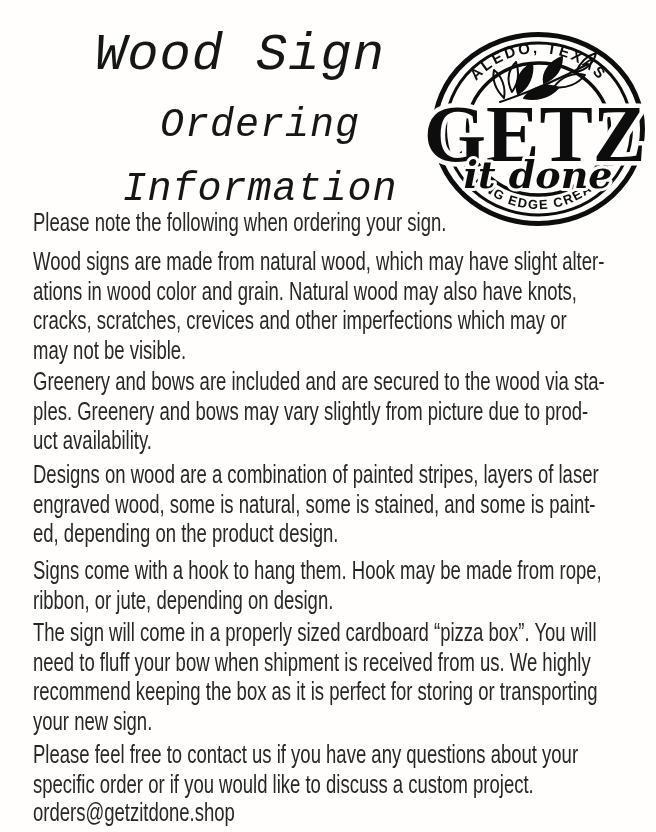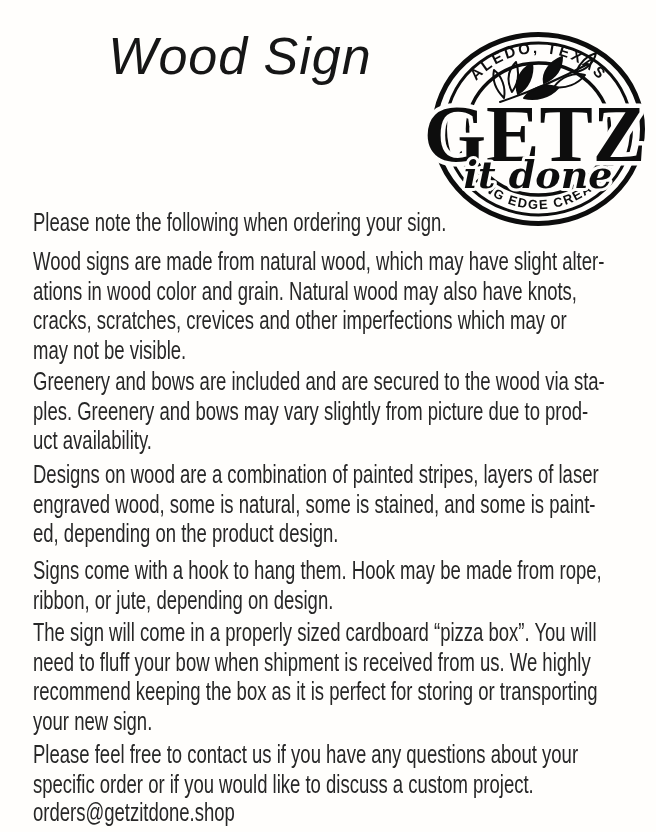--- a/index.html
+++ b/index.html
@@ -10,21 +10,21 @@
     overflow: hidden;
     font-family: "Liberation Sans", sans-serif;
   }
 
   
   .title-block {
     position: absolute;
     left: 10px; top: 18px; width: 460px;
     text-align: center;
     color: #161616;
-    font-family: Liberation Sans, sans-serif;
+    font-family: Liberation Mono, monospace;
     font-style: italic;
   }
   .title-line1 { font-size: 52px; line-height: 76px; letter-spacing: 1px; }
   .title-line2 { font-size: 40px; line-height: 64px; transform: translateX(20px); letter-spacing: 1px; }
 
   
   .logo-svg {
     position: absolute;
     left: 424px; top: 20px;
     width: 232px; height: 215px;
@@ -73,20 +73,21 @@
   .p5 { top: 556px; }
   .p6 { top: 618px; }
   .p7 { top: 740px; }
   .p8 { top: 798px; }
 </style>
 </head>
 <body>
 
 <div class="title-block">
   <div class="title-line1">Wood Sign</div>
+  <div class="title-line2">Ordering Information</div>
 </div>
 
 <svg class="logo-svg" viewBox="0 0 232 215" aria-hidden="true">
   <defs>
     <path id="arc-top" d="M 34.5,109 A 80,76 0 0 1 194.5,109" fill="none"></path>
     <path id="arc-bottom" d="M 30.5,109 A 84,80 0 0 0 198.5,109" fill="none"></path>
   </defs>
 
   <ellipse cx="114.5" cy="109" rx="104" ry="94.5" fill="none" stroke="#0d0d0d" stroke-width="5"></ellipse>
   <ellipse cx="114.5" cy="109" rx="93" ry="86" fill="none" stroke="#0d0d0d" stroke-width="3"></ellipse>

